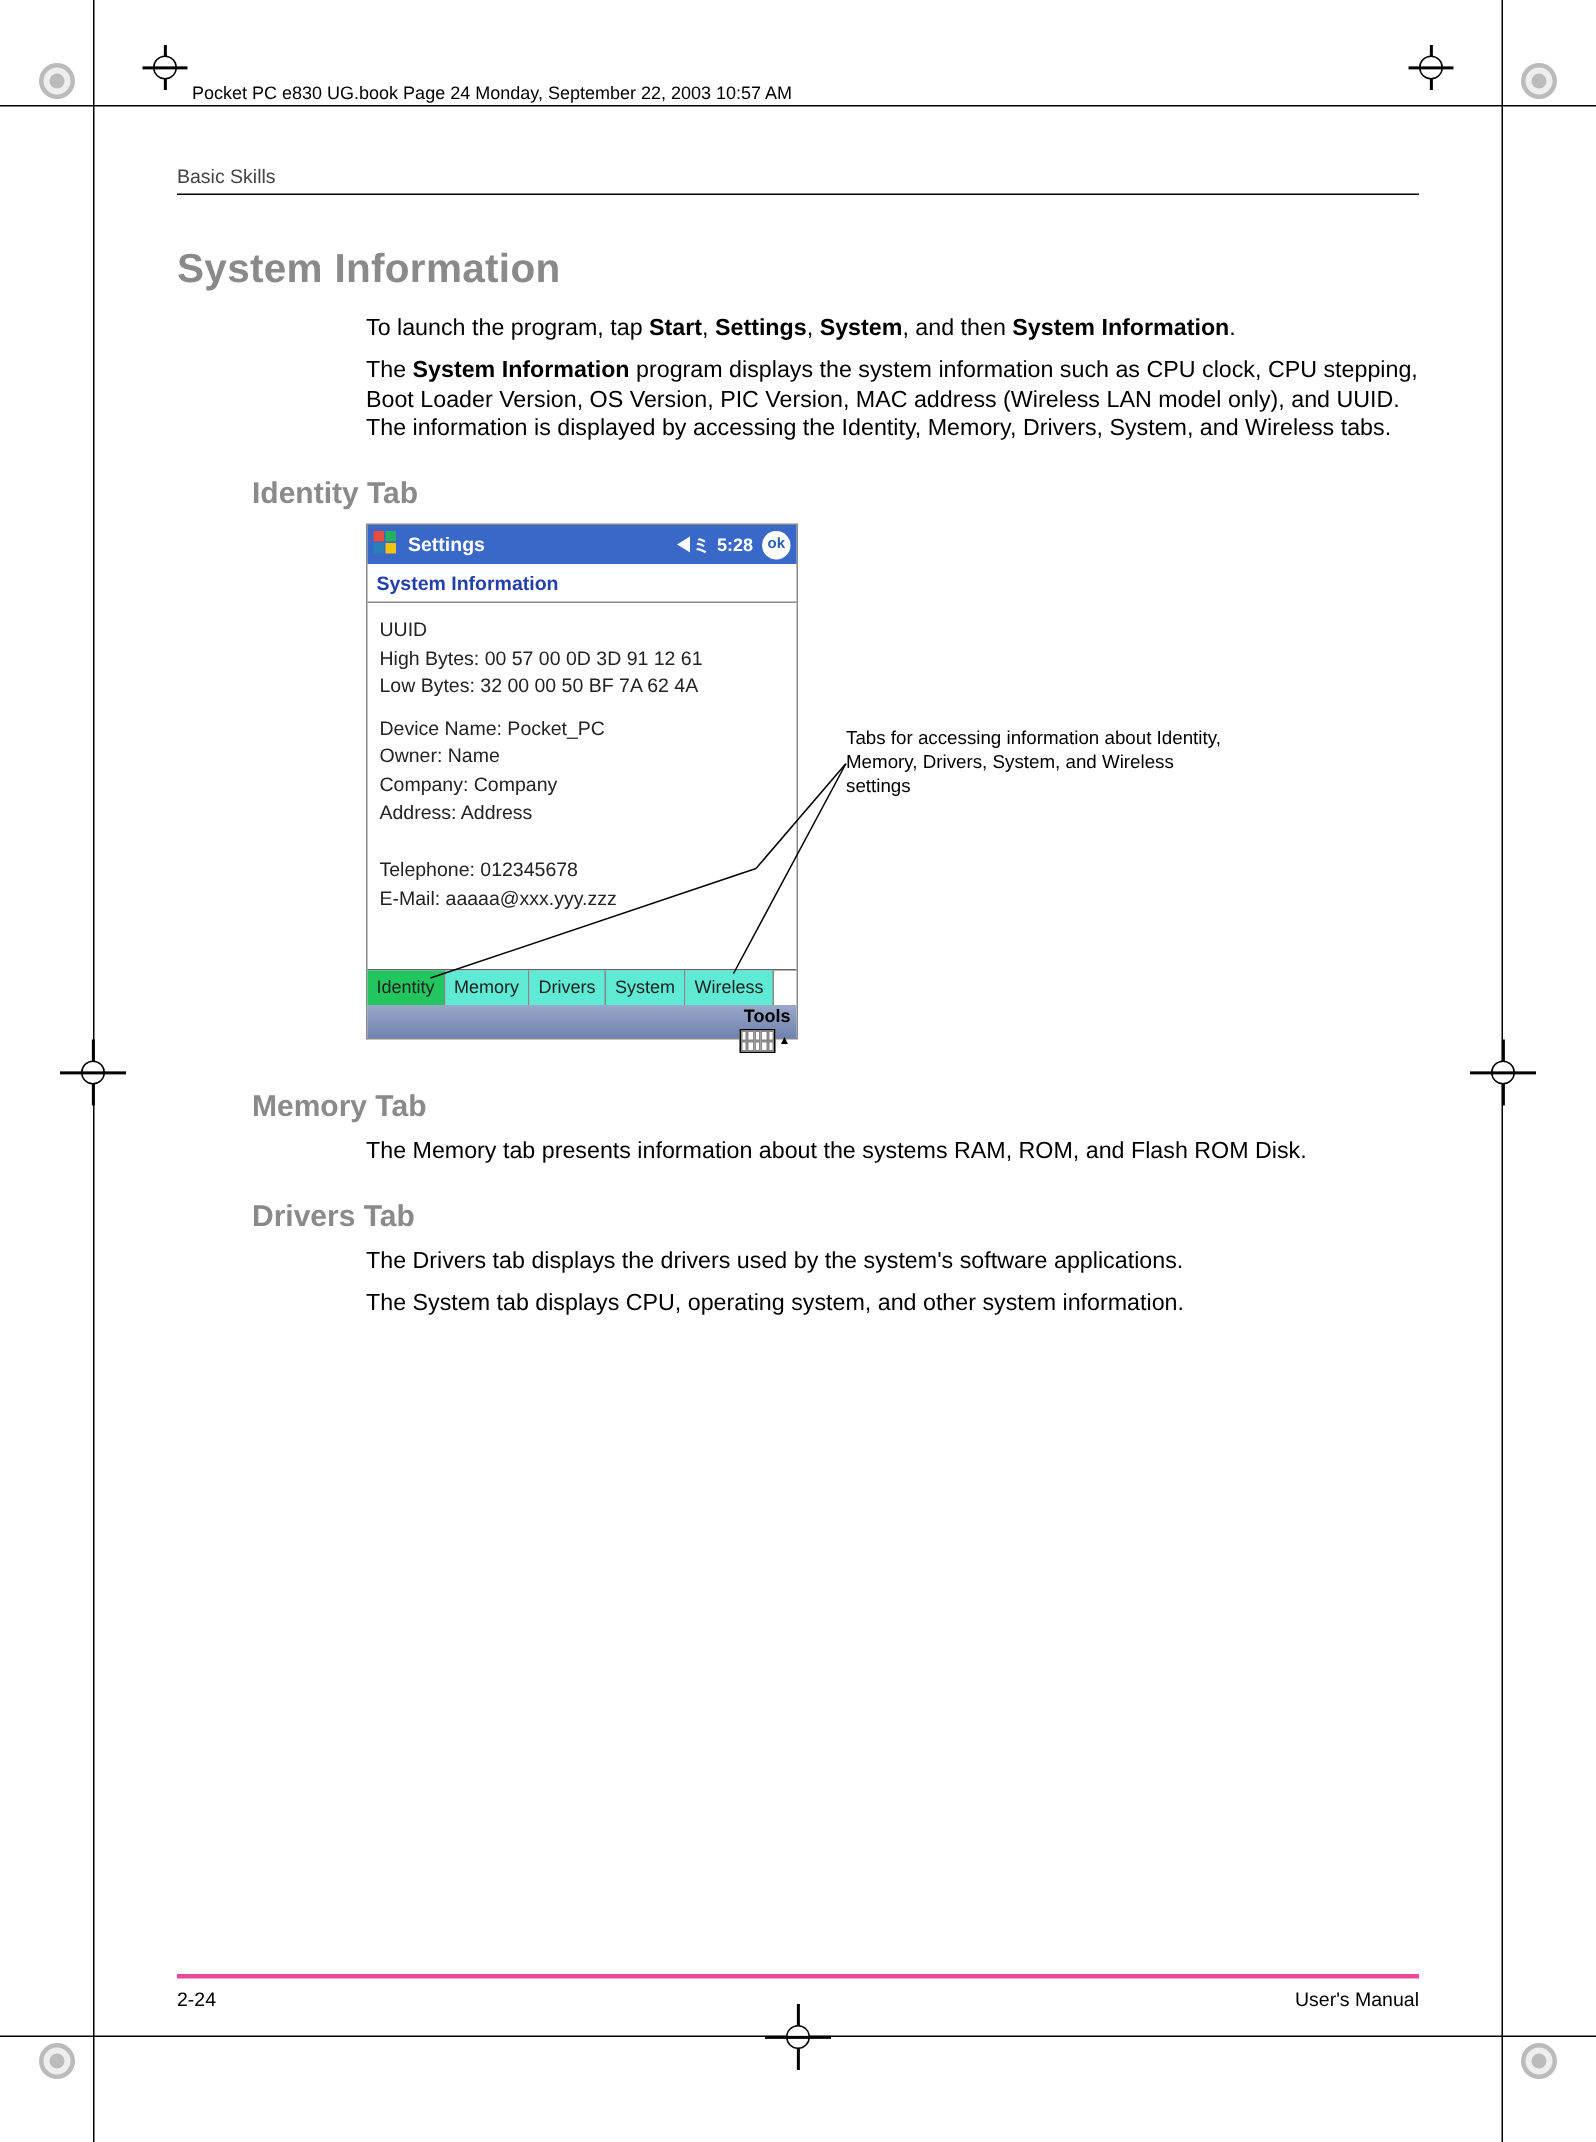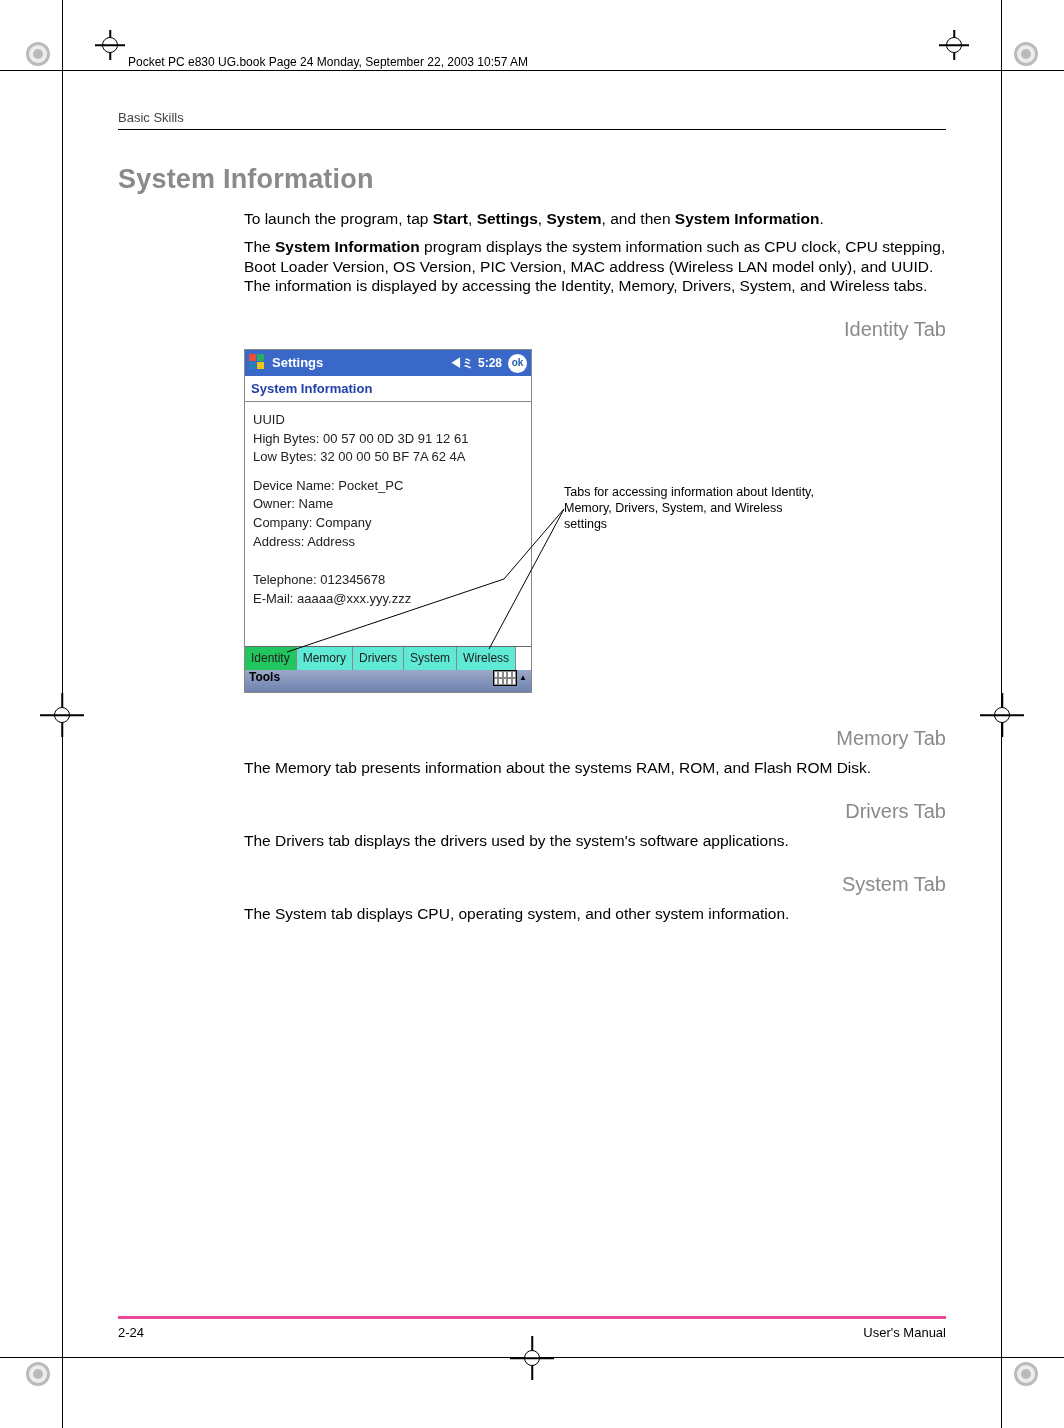--- a/index.html
+++ b/index.html
@@ -79,25 +79,24 @@
 h1.sec {
   font-family: Arial, Helvetica, sans-serif;
   font-weight: 800;
   font-size: 27px;
   color: #8a8a8a;
   margin: 4px 0 14px 0;
   letter-spacing: 0.2px;
 }
 h2.sub {
   font-family: Arial, Helvetica, sans-serif;
-  font-weight: 400;
+  font-weight: 700;
   font-size: 20px;
   color: #8a8a8a;
-  margin: 22px 0 8px 70px;
-  text-align: right;
+  margin: 22px 0 8px 50px;
 }
 .body-col {
   margin-left: 126px;
   font-size: 15.5px;
   line-height: 1.28;
   color: #000;
 }
 .body-col p { margin: 0 0 8px 0; }
 .body-col b { font-weight: bold; }
 
@@ -169,23 +168,24 @@
   color:#222;
 }
 .tabs .tab:first-child { background:#22c55e; }
 .bottombar {
   background: linear-gradient(#9aa8c8,#6f82b0);
   color:#000;
   font-weight:bold;
   font-size:12px;
   height:22px;
   display:flex;
-  align-items:flex-start;
+  align-items:flex-end;
   padding: 0 4px;
   justify-content: space-between;
+  flex-direction: column;
 }
 .kbd-icon {
   display:flex; align-items:center; gap:2px;
 }
 .kbd-icon .kbd {
   width:22px; height:14px; background:#fff; border:1px solid #000;
   display:grid; grid-template-columns:repeat(5,1fr); grid-template-rows:repeat(2,1fr);
 }
 .kbd-icon .kbd div{border:0.5px solid #888;}
 .kbd-icon .up { font-size:8px; }
@@ -359,21 +359,20 @@
   <h2 class="sub">Memory Tab</h2>
   <div class="body-col">
       <p>The Memory tab presents information about the systems RAM, ROM, and Flash ROM Disk.</p>
     </div>
 
   <h2 class="sub">Drivers Tab</h2>
   <div class="body-col">
       <p>The Drivers tab displays the drivers used by the system's software applications.</p>
     </div>
 
-  <h2 class="sub">System Tab</h2>
   <div class="body-col">
       <p>The System tab displays CPU, operating system, and other system information.</p>
     </div>
 
   <div class="footer">
     <span>2-24</span>
     <span>User's Manual</span>
   </div>
 
 </div>

